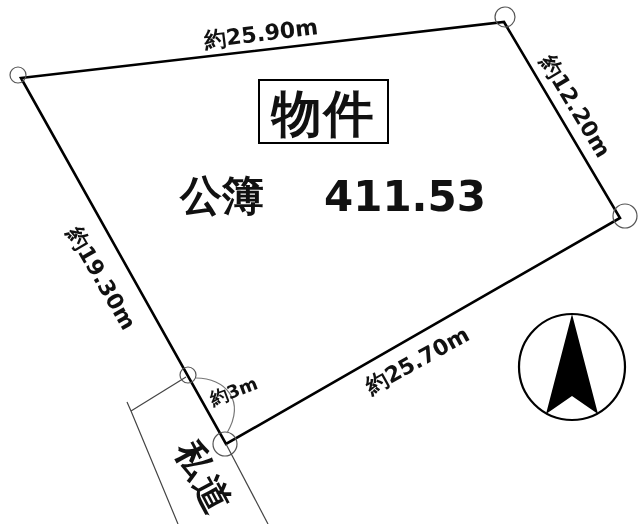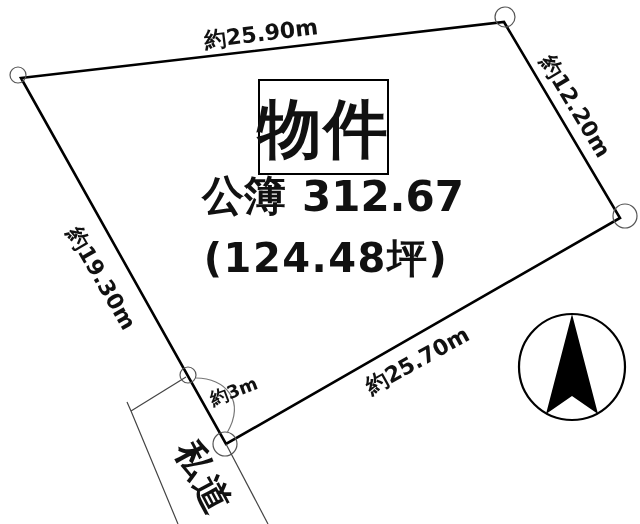--- a/index.html
+++ b/index.html
@@ -5,29 +5,29 @@
   html,body{margin:0;padding:0;background:#fff;}
   #stage{
     position:relative;width:640px;height:524px;background:#ffffff;
     overflow:hidden;font-family:"DejaVu Sans",sans-serif;color:#111;
   }
   #plot-svg{position:absolute;left:0;top:0;}
   .dim{font-size:22px;font-weight:600;fill:#111;}
   .dim-small{font-size:18px;font-weight:600;fill:#111;}
   .road-text{font-size:36px;font-weight:bold;fill:#111;letter-spacing:3px;}
   #bukken-box{
-    position:absolute;left:258px;top:79px;width:131px;height:96px;
+    position:absolute;left:258px;top:79px;width:131px;height:65px;
     border:2px solid #000;box-sizing:border-box;
-    display:flex;align-items:flex-end;justify-content:center;
-    font-size:64px;font-weight:bold;letter-spacing:2px;white-space:nowrap;
+    display:flex;align-items:flex-start;justify-content:center;
+    font-size:50px;font-weight:bold;letter-spacing:2px;white-space:nowrap;
   }
   #area-line{
     position:absolute;left:153px;top:173px;width:360px;height:46px;
     display:flex;align-items:center;justify-content:center;
-    font-size:42px;font-weight:bold;white-space:nowrap;
+    font-size:42px;font-weight:bold;white-space:nowrap;gap:22px;
   }
   #area-line .gap{display:inline-block;width:16px;}
   #tsubo-line{
     position:absolute;left:146px;top:231px;width:360px;height:44px;
     text-align:center;font-size:40px;font-weight:bold;
     letter-spacing:1.5px;white-space:nowrap;
   }
 </style>
 </head>
 <body>
@@ -64,20 +64,17 @@
     <text class="road-text" x="193" y="484" text-anchor="middle" transform="rotate(62 193 484)">私道</text>
   </svg>
 
   <div id="bukken-box">
     <span>物件</span>
   </div>
 
   <div id="area-line">
     <span>公簿</span>
     <span class="gap"></span>
-    <span>312.67</span>
+    <span>411.53</span>
   </div>
 
-  <div id="tsubo-line">
-    <span>(124.48坪)</span>
-  </div>
 
 </div>
 
 </body></html>

